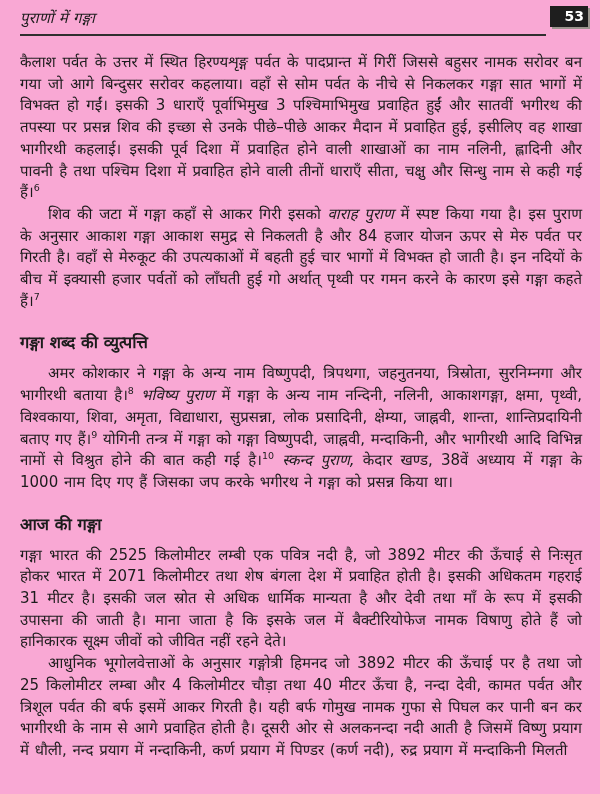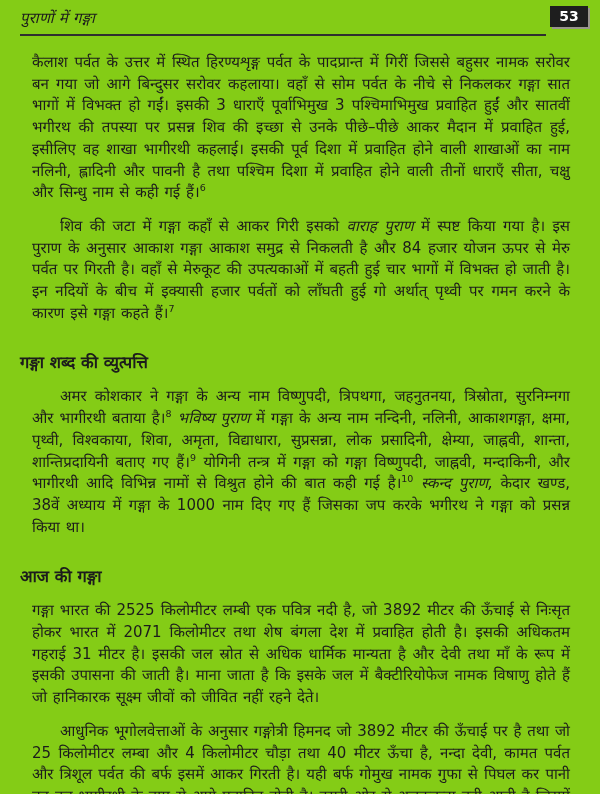--- a/index.html
+++ b/index.html
@@ -8,21 +8,21 @@
   }
   body {
     background: #e8e6e2;
     font-family: "DejaVu Sans", sans-serif;
   }
   .page {
     position: relative;
     width: 600px;
     height: 794px;
     margin: 0 auto;
-    background: #84cc16;
+    background: #f9a8d4;
     color: #1c1c1c;
     overflow: hidden;
     box-sizing: border-box;
     padding: 8px 18px 0 20px;
   }
   
   .page-header {
     position: relative;
     height: 30px;
   }
@@ -45,48 +45,48 @@
   .page-number-badge {
     position: absolute;
     right: -6px;
     top: -2px;
     min-width: 30px;
     height: 21px;
     background: #1e1e1e;
     color: #ffffff;
     font-weight: bold;
     font-size: 14px;
-    text-align: center;
+    text-align: right;
     line-height: 21px;
     padding: 0 4px;
     box-shadow: 2px 2px 0 #9a958d;
   }
   
   .page-body {
     margin-top: 14px;
   }
   .para {
-    margin: 12px;
+    margin: 0;
     font-size: 15px;
     line-height: 21.7px;
     text-align: justify;
     word-spacing: 1px;
   }
   .para.indent {
     text-indent: 28px;
   }
   .para em {
   }
   .para sup {
     font-size: 9.5px;
     line-height: 0;
     vertical-align: super;
   }
   .section-heading {
-    margin: 28px 0 9px 0;
+    margin: 20px 0 9px 0;
     font-size: 16.5px;
     font-weight: bold;
     line-height: 22px;
   }
 </style>
 </head>
 <body>
 
 <div class="page">
   <div class="page-header">

